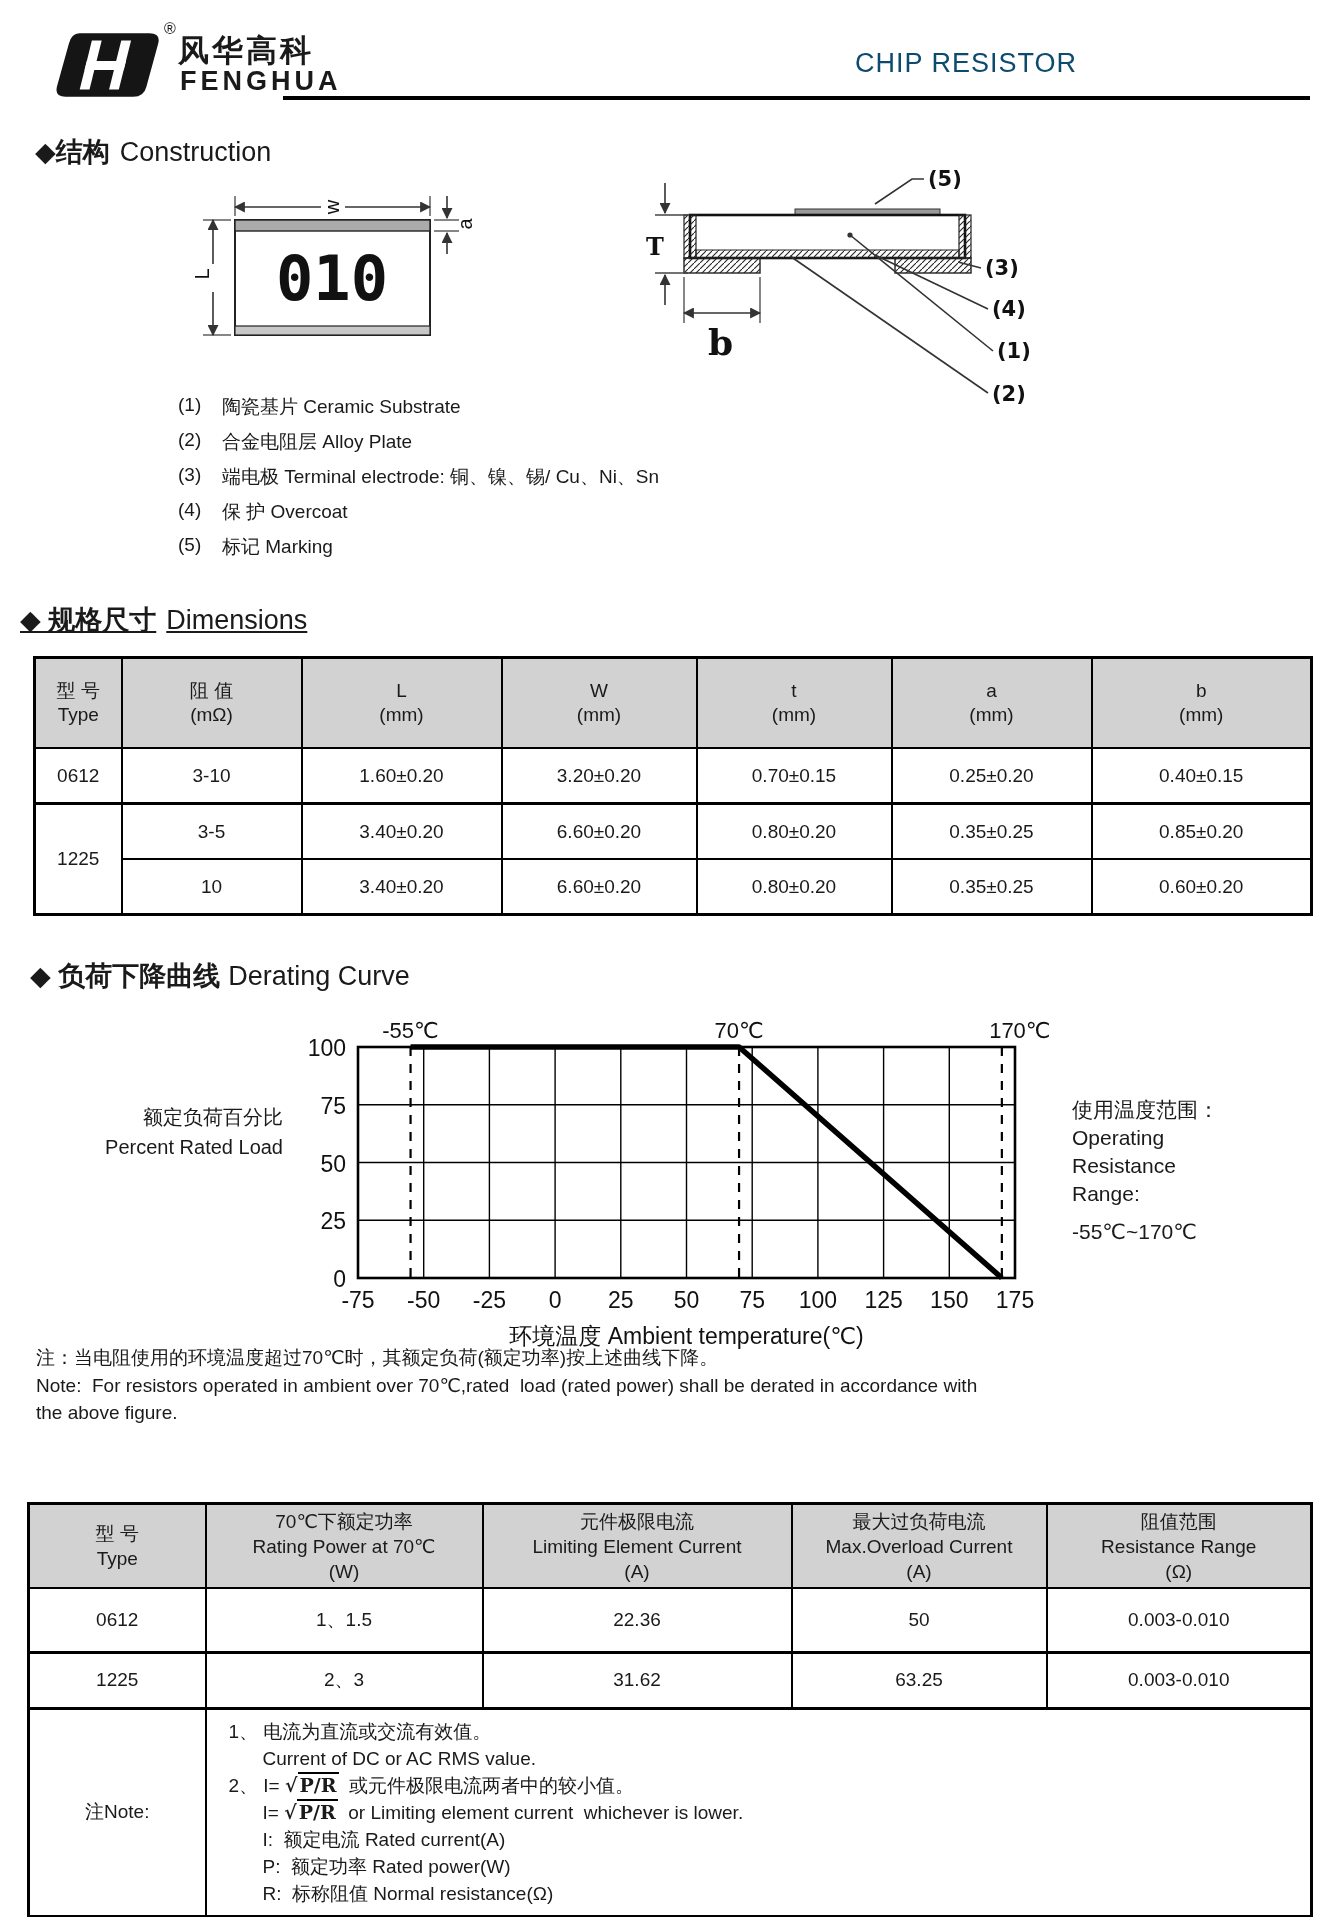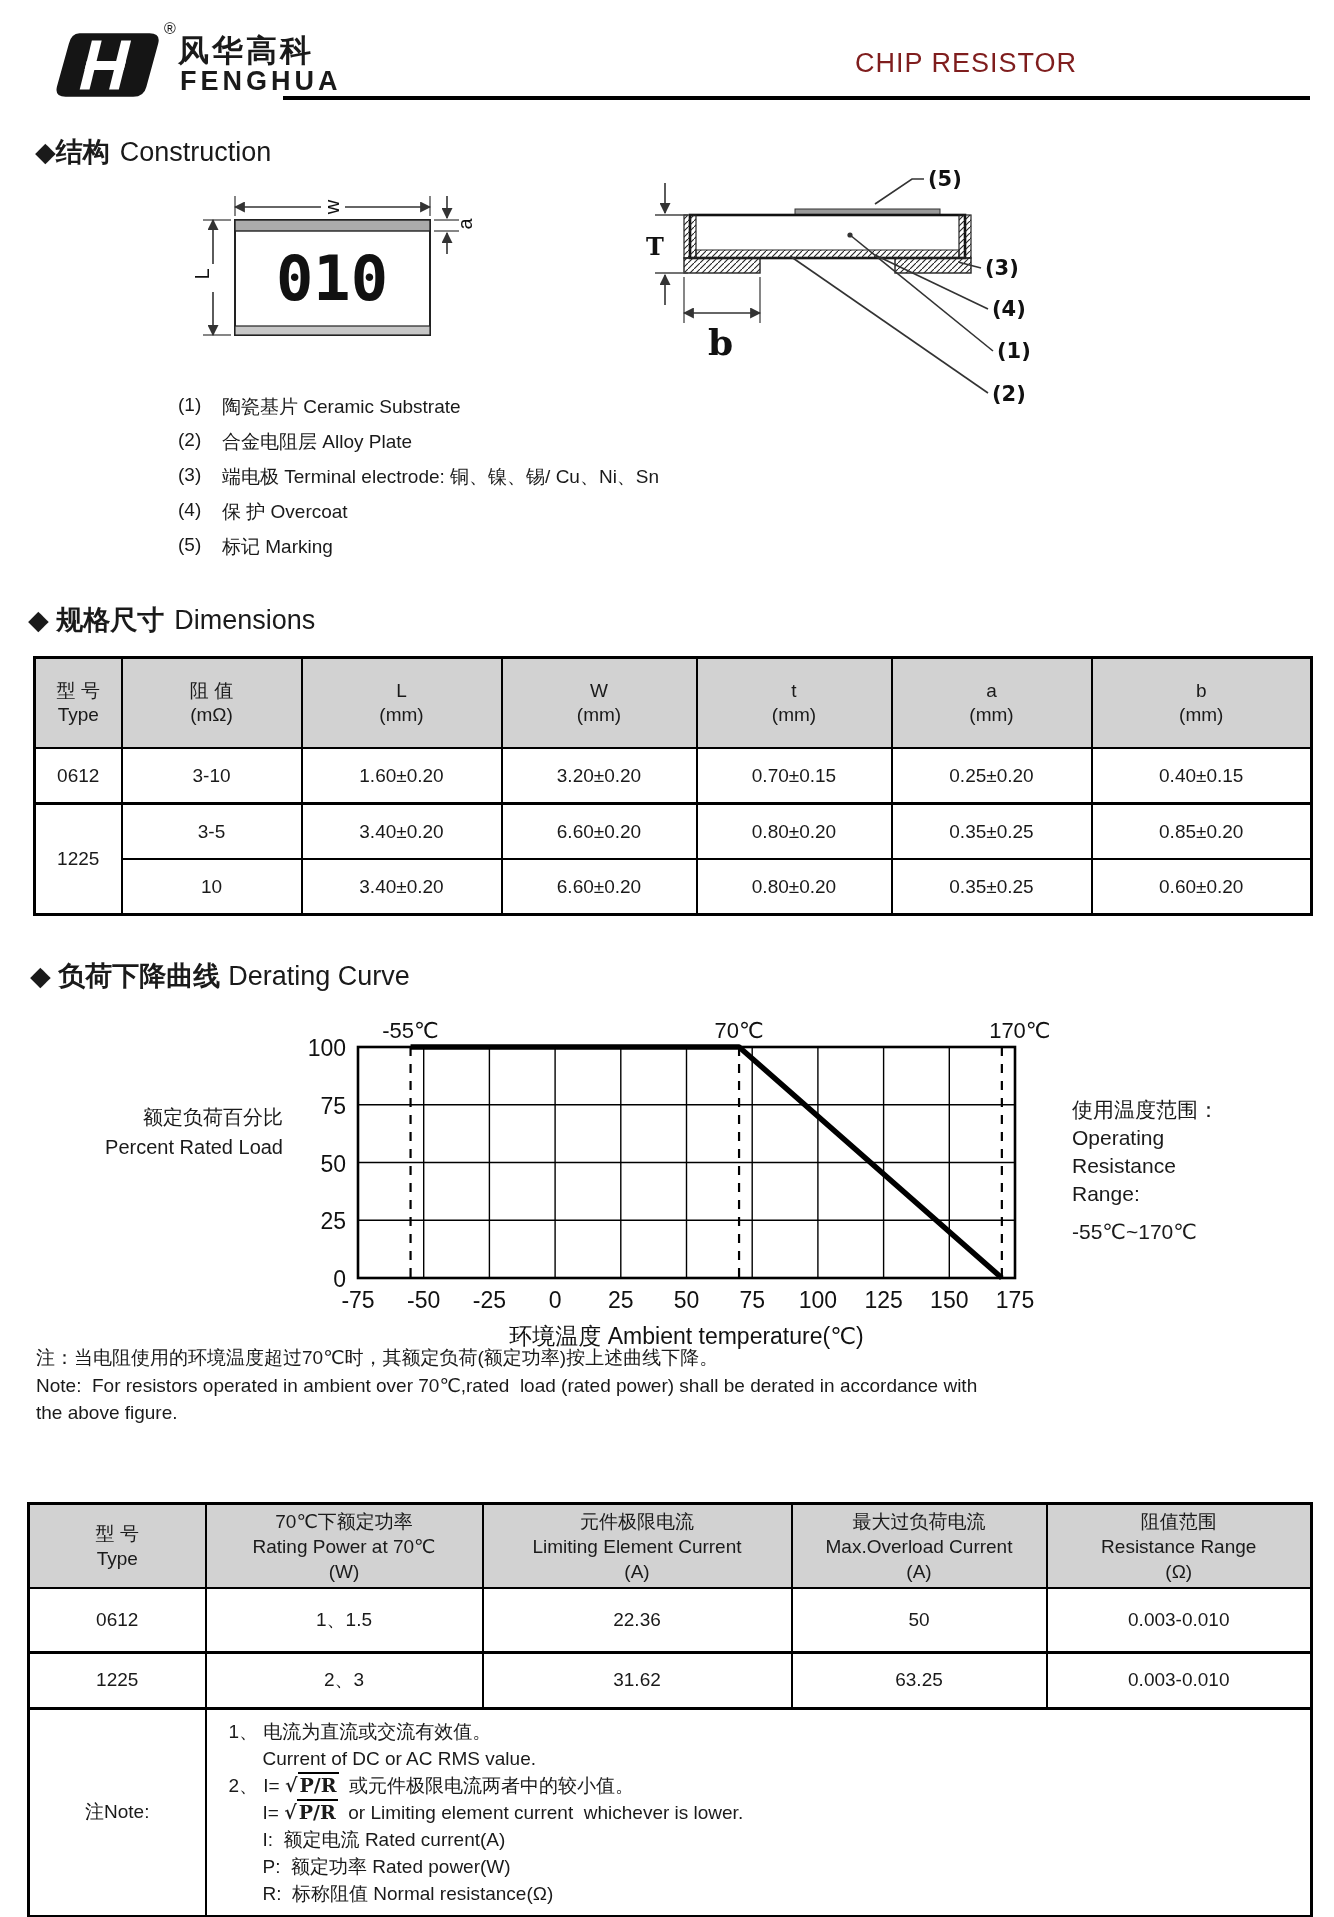--- a/index.html
+++ b/index.html
@@ -6,28 +6,28 @@
   .page {
     position:relative; width:1334px; height:1917px; margin:0 auto;
     background:#ffffff; overflow:hidden;
     font-family:"Liberation Sans","DejaVu Sans",sans-serif; color:#1a1a1a;
   }
   
   .logo-mark { position:absolute; left:55px; top:26px; width:106px; height:78px; }
   .reg-mark { position:absolute; left:164px; top:20px; font-size:16px; }
   .brand-cn { position:absolute; left:178px; top:30px; font-size:31px; font-weight:bold; letter-spacing:3px; }
   .brand-en { position:absolute; left:180px; top:66px; font-size:27px; font-weight:bold; letter-spacing:4px; }
-  .doc-title { position:absolute; left:855px; top:48px; font-size:27px; letter-spacing:1px; color:#7f1d1d; }
+  .doc-title { position:absolute; left:855px; top:48px; font-size:27px; letter-spacing:1px; color:#0c4a6e; }
   .header-rule { position:absolute; left:283px; top:96px; width:1027px; height:4px; background:#000; }
   
   .sec-heading { position:absolute; font-size:27px; white-space:nowrap; }
   .sec-heading .zh { font-weight:bold; }
   .sec-heading .en { font-weight:normal; margin-left:10px; }
   .sec-construction { left:35px; top:134px; }
-  .sec-dimensions   { left:28px; top:602px; }
+  .sec-dimensions   { left:20px; top:602px;text-decoration:underline; }
   .sec-derating     { left:30px; top:958px; }
   .sec-derating .en { margin-left:8px; }
   .sec-ratings      { left:30px; top:1502px; }
   
   .diag-left  { position:absolute; left:175px; top:190px; }
   .diag-right { position:absolute; left:640px; top:155px; }
   .diag line, .diag path.lead { stroke:#333; stroke-width:1.6; fill:none; }
   .diag .thin { stroke:#444; stroke-width:1.3; }
   .dimtext { font-size:20px; fill:#111; font-family:"Liberation Sans",sans-serif; }
   .serifdim { font-family:"DejaVu Serif","Liberation Serif",serif; font-weight:bold; fill:#111; }

